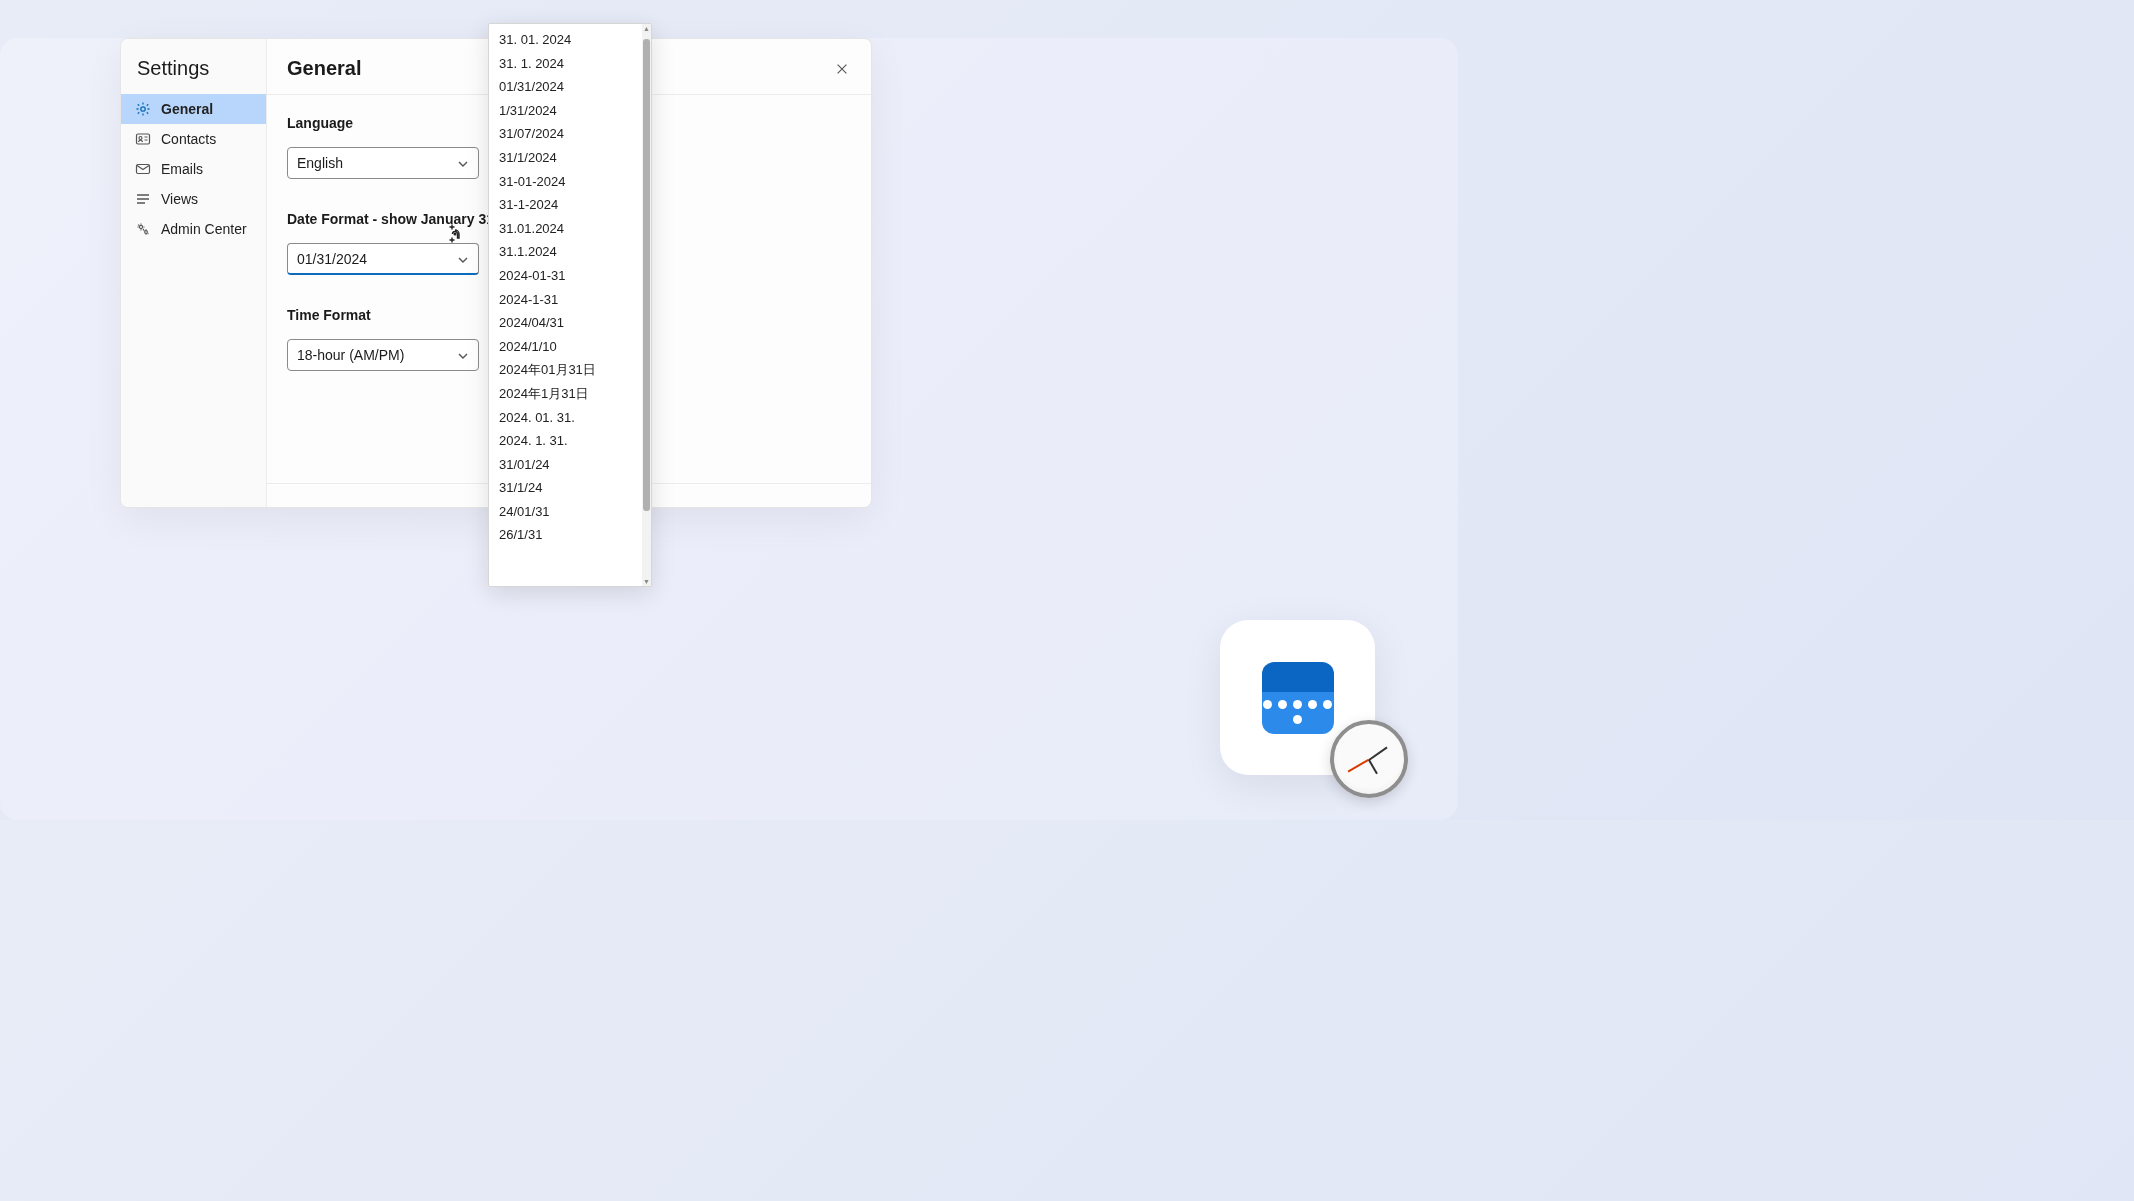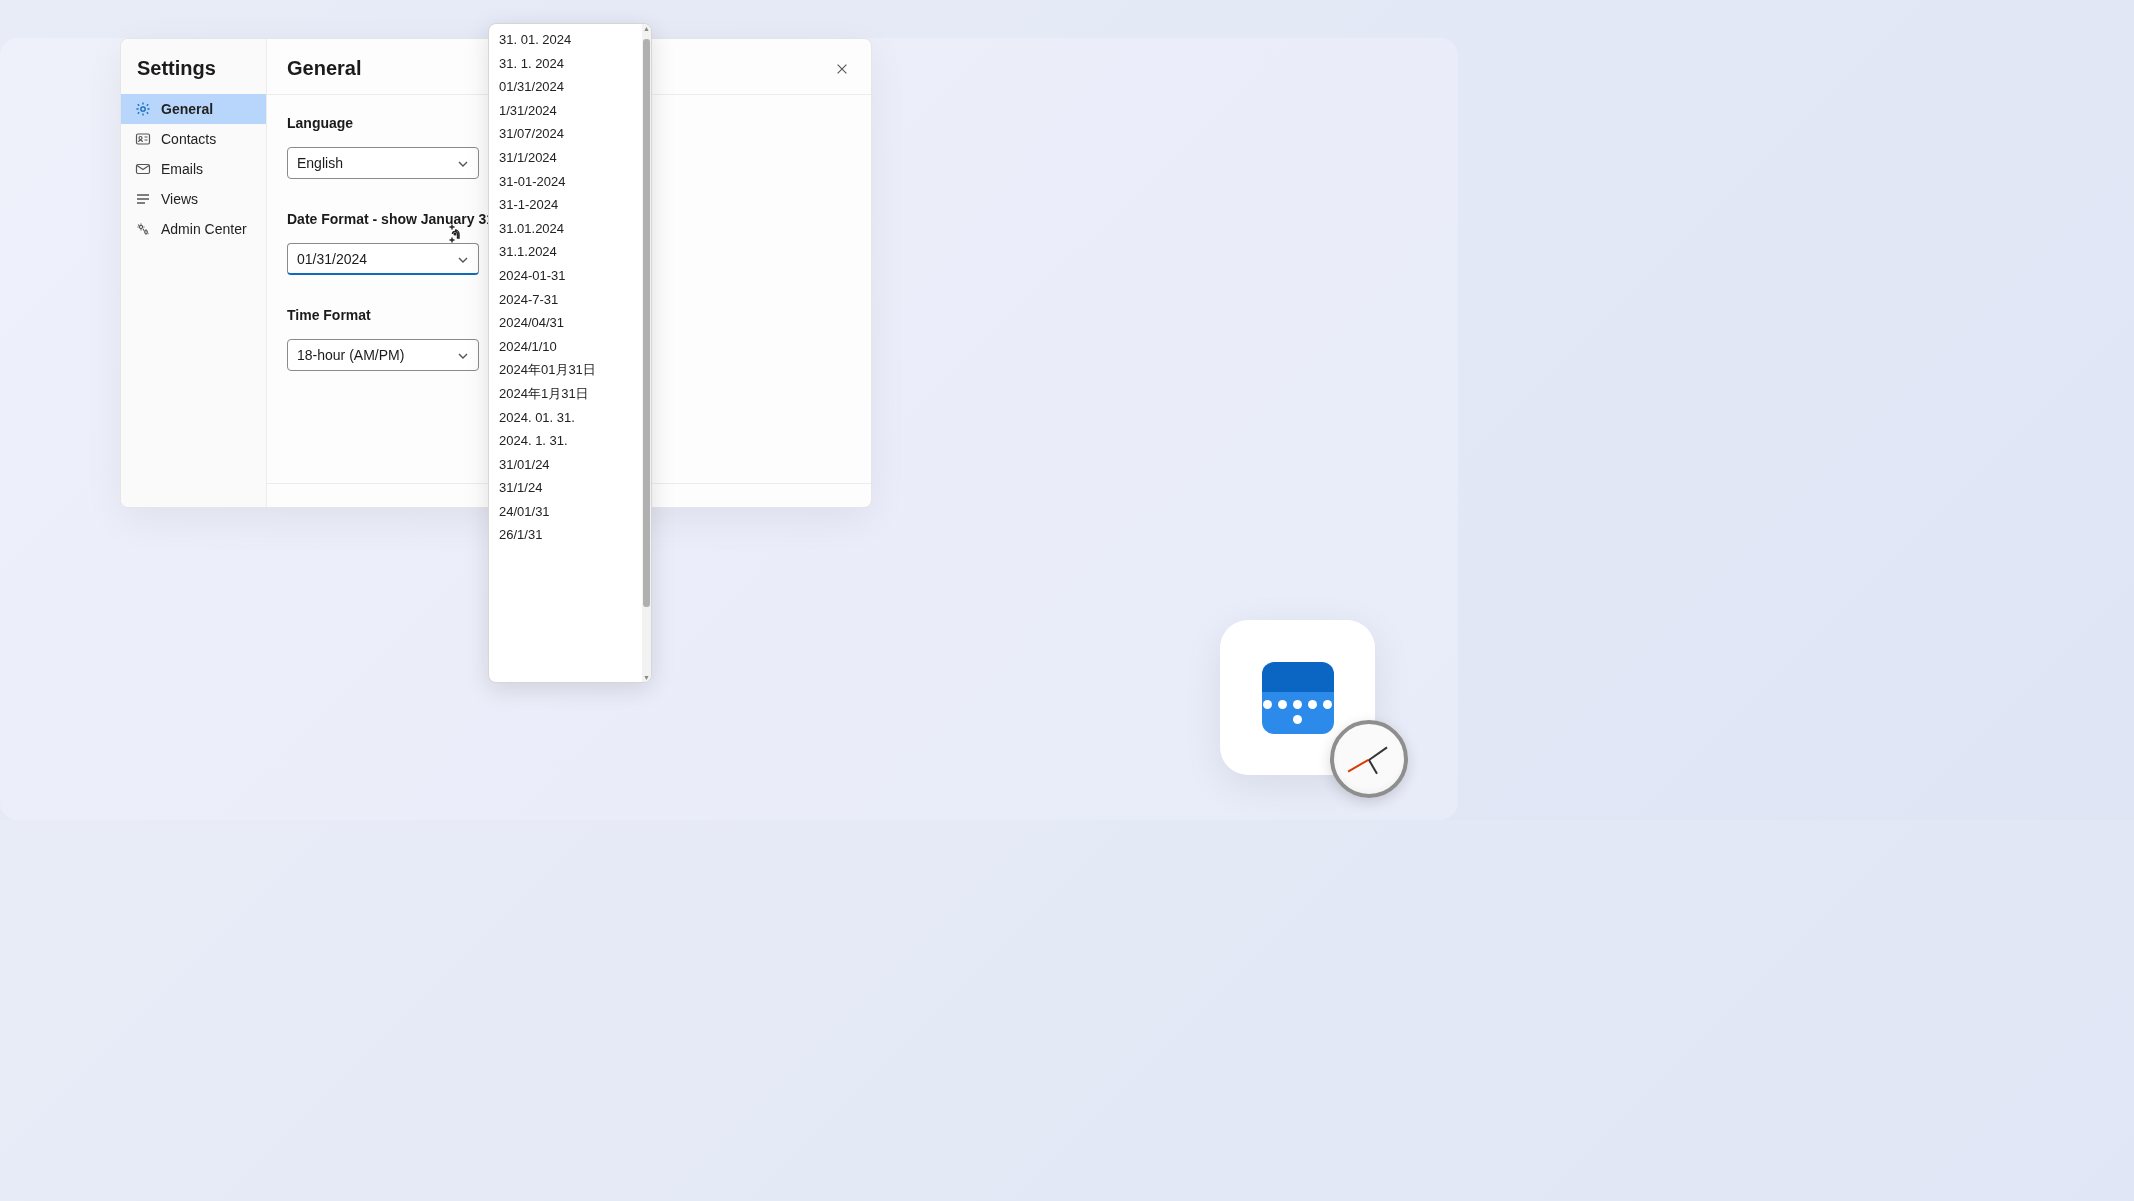--- a/index.html
+++ b/index.html
@@ -36,21 +36,21 @@
   
   .sidebar {
     width: 146px;
     background: #fafafa;
     border-right: 1px solid #ececec;
     display: flex;
     flex-direction: column;
   }
   .sidebar-title {
     font-size: 20px;
-    font-weight: 700;
+    font-weight: 400;
     color: #1b1b1b;
     padding: 18px 16px 14px 16px;
   }
   .sidebar-item {
     display: flex;
     align-items: center;
     gap: 10px;
     padding: 7px 14px;
     font-size: 14px;
     color: #222;
@@ -130,25 +130,25 @@
     width: 12px; height: 12px;
     color: #555;
   }
   .chev svg { width:12px; height:12px; }
   
   .dropdown {
     position: absolute;
     left: 488px;
     top: -15px;
     width: 164px;
-    height: 660px;
+    height: 564px;
     background: #fff;
     border: 1px solid #d6d6d6;
     box-shadow: 0 6px 24px rgba(0,0,0,0.12);
-    border-radius: 8px;
+    border-radius: 2px;
     overflow: hidden;
     display: flex;
   }
   .dropdown-inner {
     flex: 1;
     overflow-y: hidden;
     padding: 4px 0;
   }
   .dropdown-item {
     font-size: 13px;
@@ -368,21 +368,21 @@
         <div class="dropdown-item">31. 1. 2024</div>
         <div class="dropdown-item">01/31/2024</div>
         <div class="dropdown-item">1/31/2024</div>
         <div class="dropdown-item">31/07/2024</div>
         <div class="dropdown-item">31/1/2024</div>
         <div class="dropdown-item">31-01-2024</div>
         <div class="dropdown-item">31-1-2024</div>
         <div class="dropdown-item">31.01.2024</div>
         <div class="dropdown-item">31.1.2024</div>
         <div class="dropdown-item">2024-01-31</div>
-        <div class="dropdown-item">2024-7-31</div>
+        <div class="dropdown-item">2024-1-31</div>
         <div class="dropdown-item">2024/04/31</div>
         <div class="dropdown-item">2024/1/10</div>
         <div class="dropdown-item">2024年01月31日</div>
         <div class="dropdown-item">2024年1月31日</div>
         <div class="dropdown-item">2024. 01. 31.</div>
         <div class="dropdown-item">2024. 1. 31.</div>
         <div class="dropdown-item">31/01/24</div>
         <div class="dropdown-item">31/1/24</div>
         <div class="dropdown-item">24/01/31</div>
         <div class="dropdown-item">26/1/31</div>

